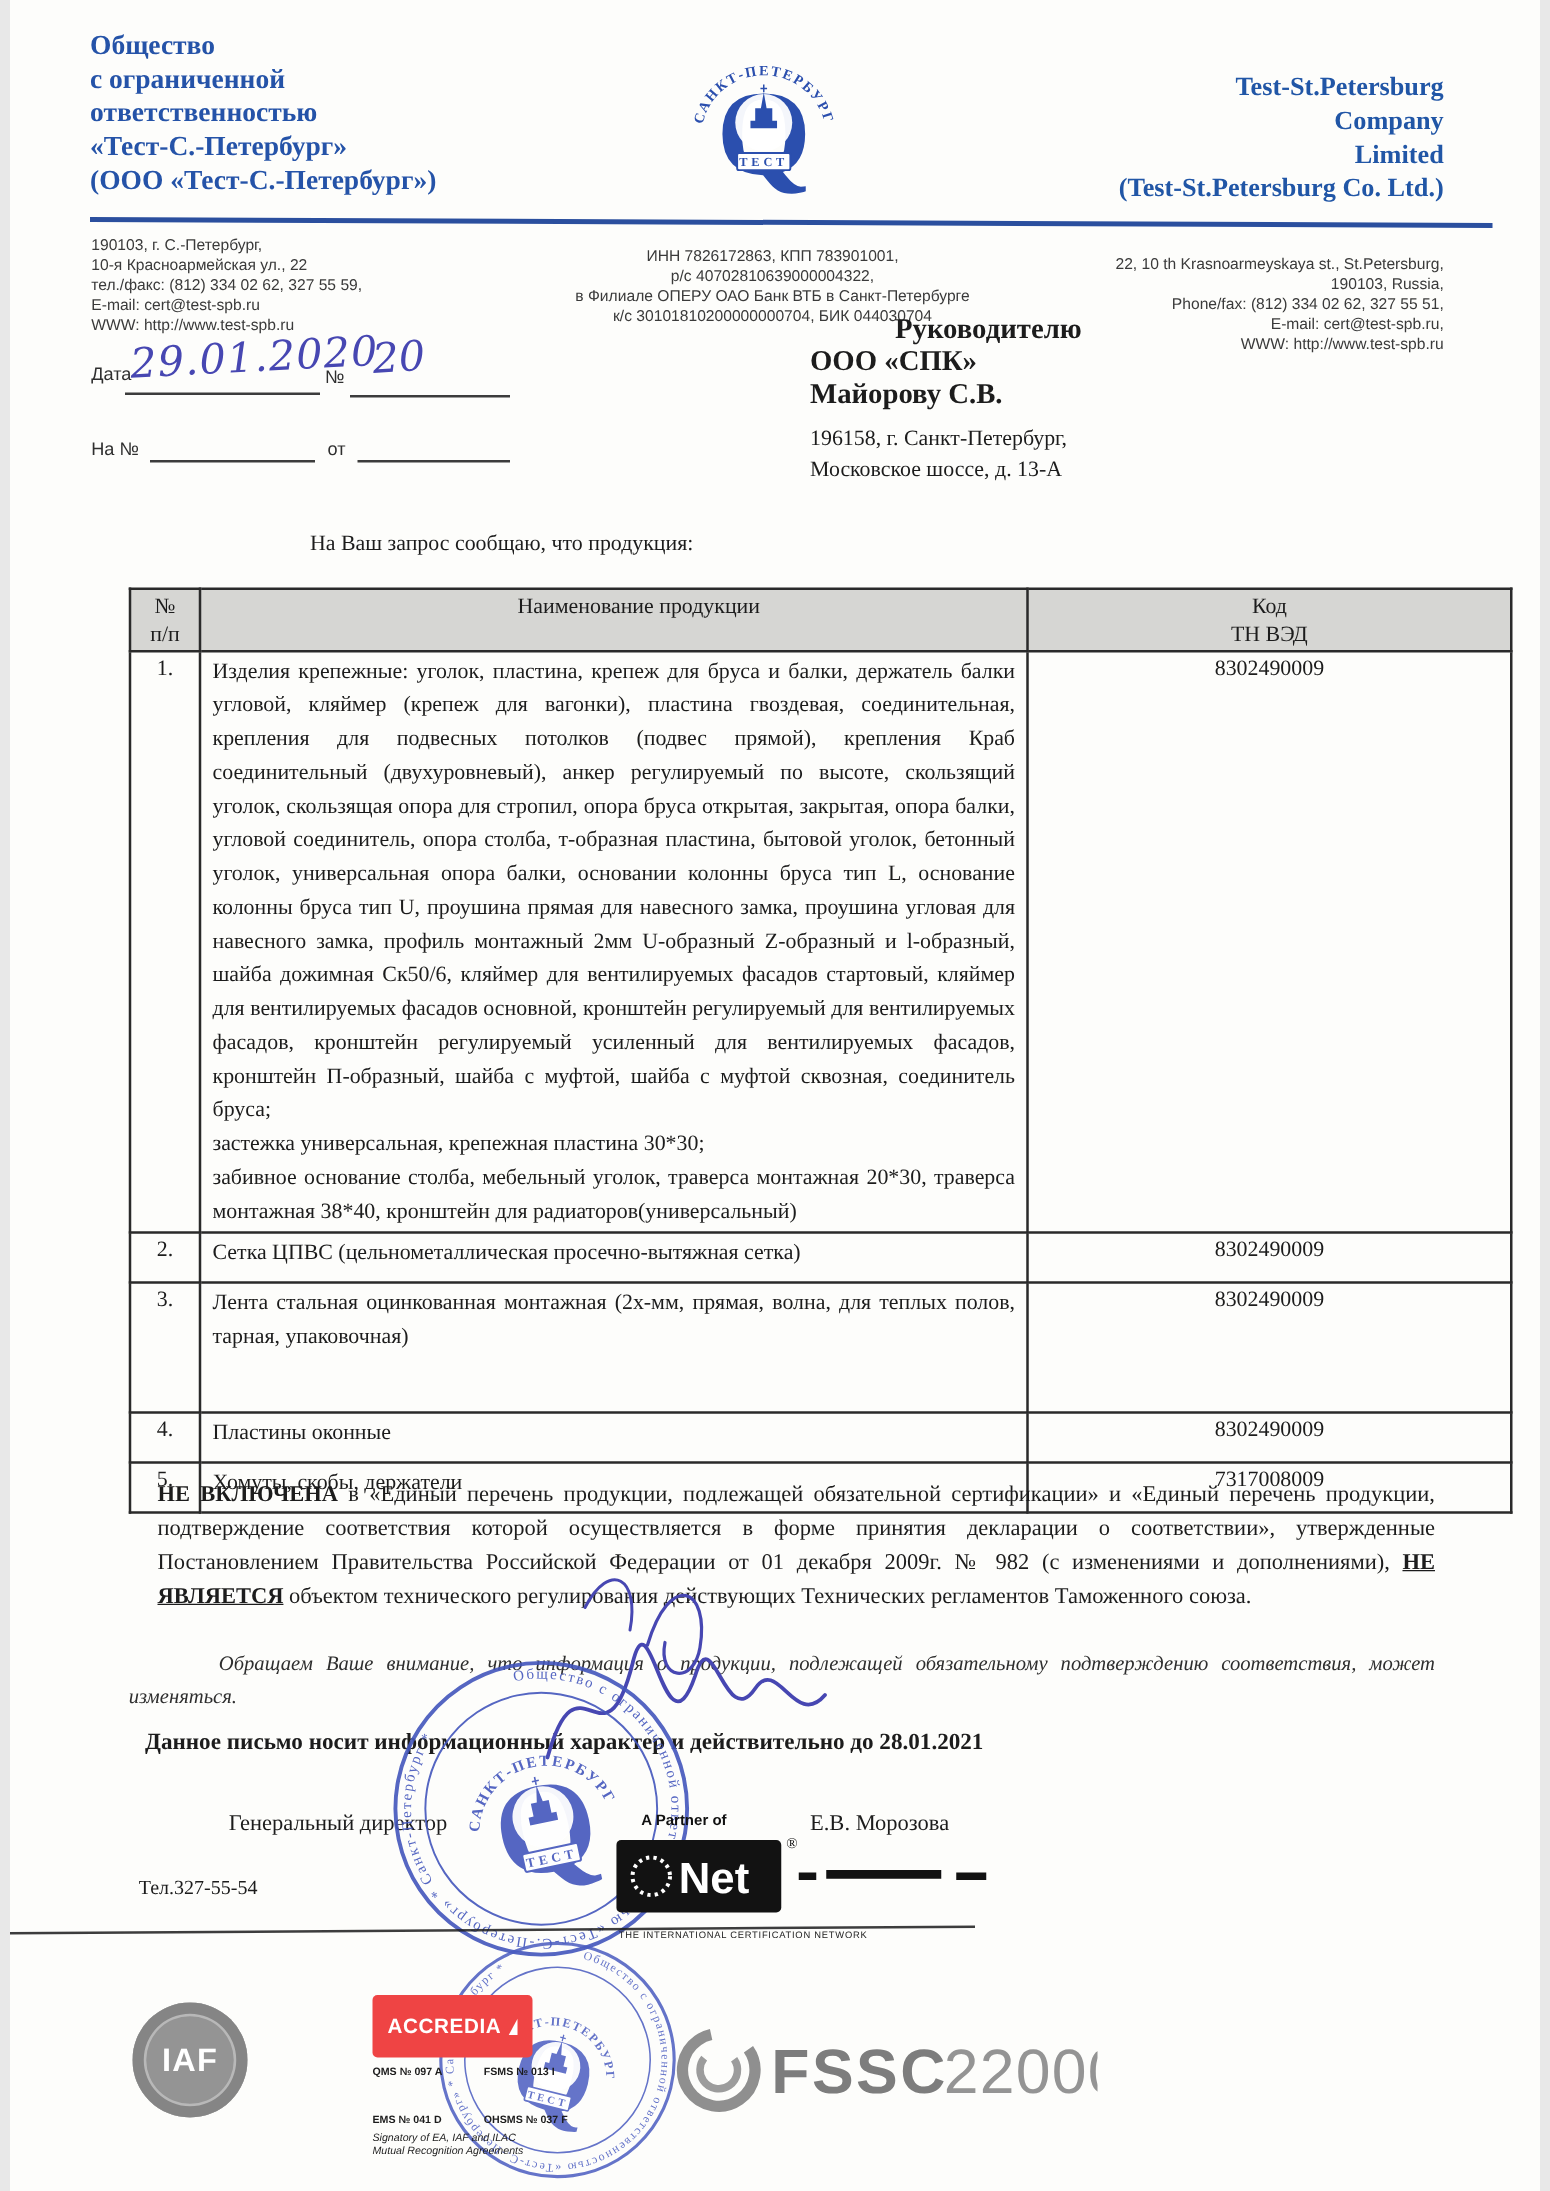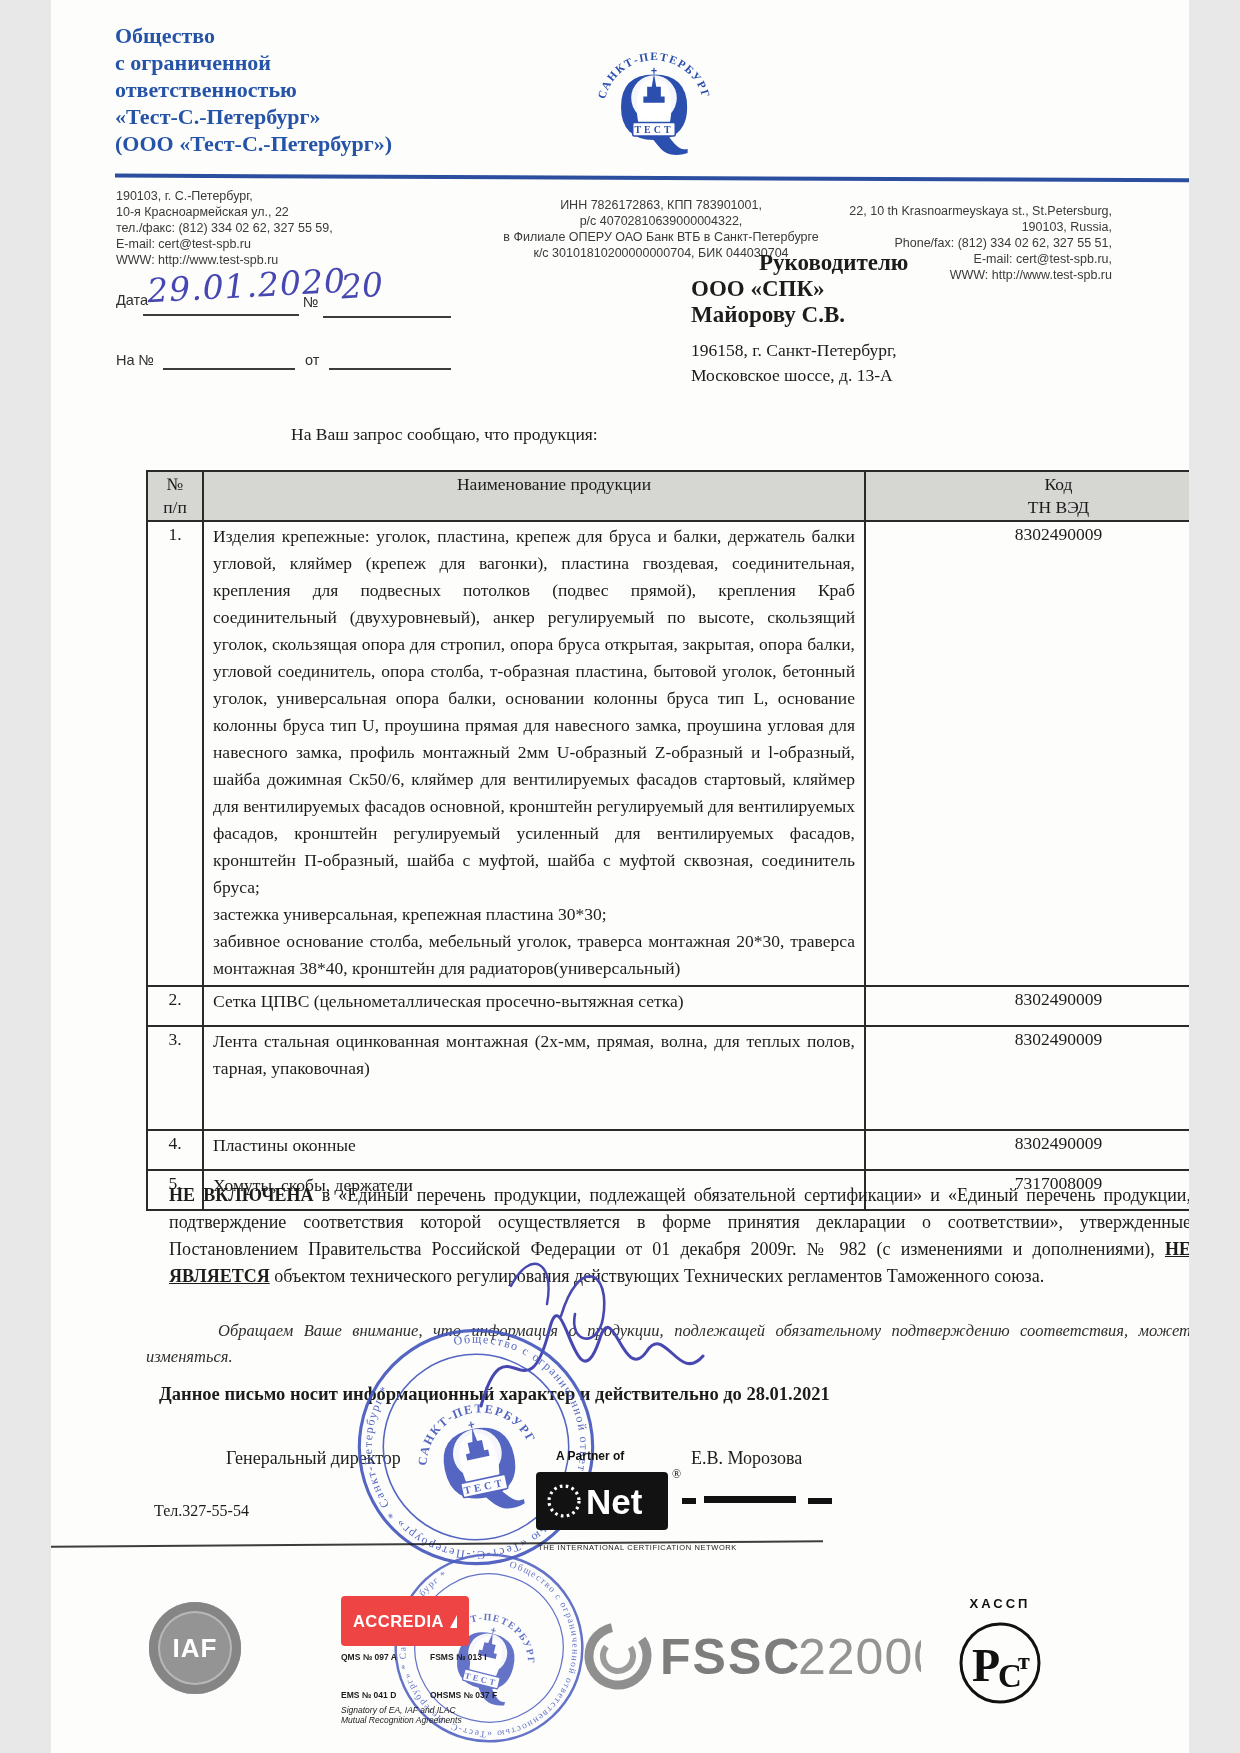--- a/index.html
+++ b/index.html
@@ -1,16 +1,16 @@
 <!DOCTYPE html>
 <html><head>
 <meta charset="utf-8">
 <style>
   html,body{margin:0;padding:0;background:#e8e8e8;}
-  .page{position:relative;width:1138px;height:1753px;background:#fdfdfb;margin:0 auto;
+  .page{position:relative;width:1224px;height:1753px;background:#fdfdfb;margin:0 auto;
         font-family:"Liberation Serif",serif;color:#1c1c1c;overflow:hidden;}
   .abs{position:absolute;}
 
   
   .co-ru{left:64px;top:22px;font-weight:bold;font-size:22px;line-height:27px;color:#2553a8;}
   .co-en{right:77px;top:56px;text-align:right;font-weight:bold;font-size:21px;line-height:27px;color:#2156a6;}
   .rule{left:64px;top:176px;width:1122px;height:4px;background:#2b4f9e;transform:rotate(.25deg);}
   .addr{font-family:"Liberation Sans",sans-serif;font-size:12.5px;line-height:16px;color:#3a3a3a;}
   .addr-ru{left:65px;top:188px;}
   .bank{left:400px;top:197px;width:420px;text-align:center;}
@@ -108,20 +108,26 @@
     <div>с ограниченной</div>
     <div>ответственностью</div>
     <div>«Тест-С.-Петербург»</div>
     <div>(ООО «Тест-С.-Петербург»)</div>
   </div>
 
   <svg class="abs logo-top" width="152" height="152" viewBox="0 0 200 200">
     <use href="#emblem-core" width="200" height="200"></use>
   </svg>
 
+  <div class="abs co-en">
+    <div>Test-St.Petersburg</div>
+    <div>Company</div>
+    <div>Limited</div>
+    <div>(Test-St.Petersburg Co. Ltd.)</div>
+  </div>
 
   <div class="abs rule"></div>
 
   <div class="abs addr addr-ru">
     <div>190103, г. С.-Петербург,</div>
     <div>10-я Красноармейская ул., 22</div>
     <div>тел./факс:  (812)  334 02 62, 327 55 59,</div>
     <div>E-mail: cert@test-spb.ru</div>
     <div>WWW:  http://www.test-spb.ru</div>
   </div>
@@ -276,23 +282,14 @@
 
   <svg class="abs fssc" width="345" height="95" viewBox="0 0 345 95">
     <g transform="rotate(-35 42 48)">
       <circle cx="42" cy="48" r="29" fill="none" stroke="#8f8f8f" stroke-width="9" stroke-dasharray="148 40"></circle>
       <circle cx="42" cy="48" r="15" fill="none" stroke="#9c9c9c" stroke-width="6" stroke-dasharray="66 28"></circle>
     </g>
     <text x="84" y="66" font-size="50" font-weight="bold" letter-spacing="2" class="sans-t" fill="#7d7d7d">FSSC</text>
     <text x="222" y="66" font-size="50" letter-spacing="1" class="sans-t" fill="#949494">22000</text>
   </svg>
 
-  <div class="abs rst">
-    <div class="haccp">ХАССП</div>
-    <svg width="112" height="100" viewBox="0 0 112 100">
-      <circle cx="56" cy="52" r="39" fill="none" stroke="#111" stroke-width="3"></circle>
-      <text x="28" y="70" font-size="46" font-weight="bold" fill="#111">Р</text>
-      <text x="54" y="76" font-size="33" font-weight="bold" fill="#111">С</text>
-      <text x="74" y="58" font-size="24" font-weight="bold" fill="#111">т</text>
-    </svg>
-  </div>
 
 </div>
 
 </body></html>

